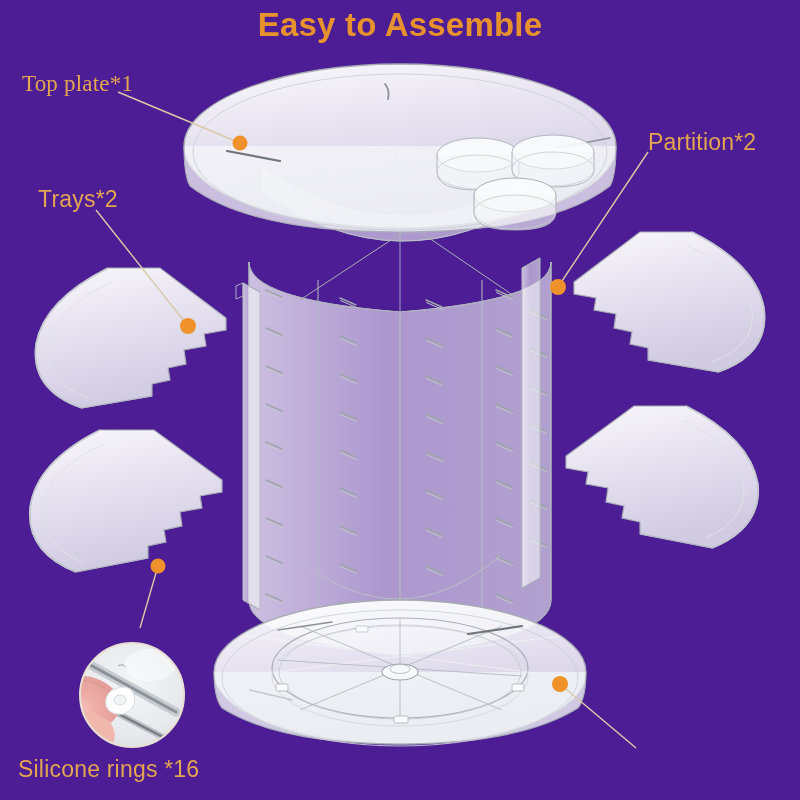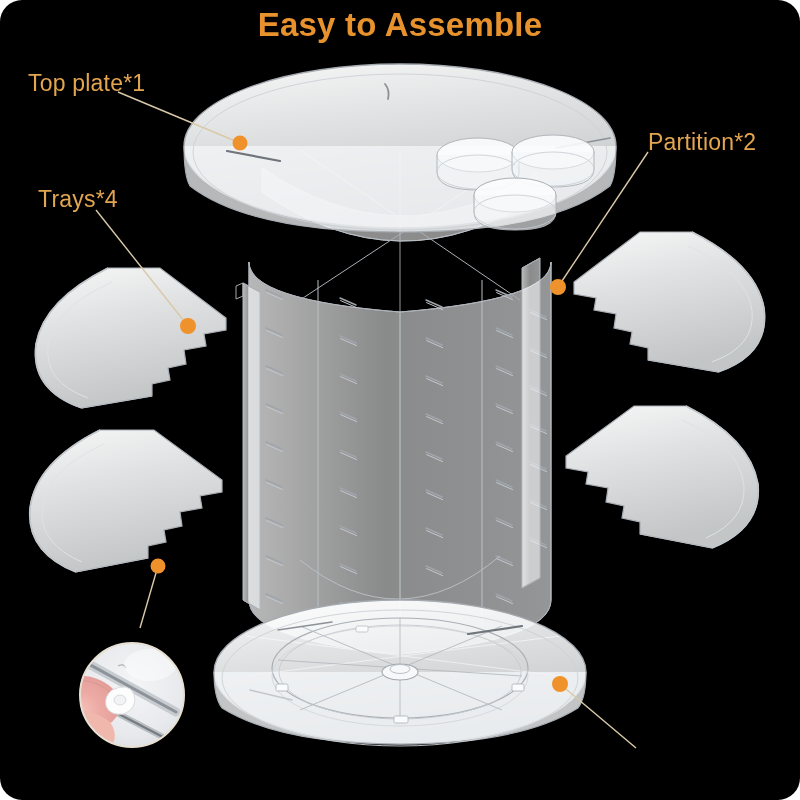--- a/index.html
+++ b/index.html
@@ -8,23 +8,22 @@
     padding: 0;
     background: #ffffff;
   }
   body {
     font-family: "Liberation Sans", sans-serif;
   }
   #stage {
     position: relative;
     width: 800px;
     height: 800px;
-    background: #000000;
+    background: #4c1d95;
     overflow: hidden;
-    border-radius: 22px;
   }
   #artwork {
     position: absolute;
     left: 0;
     top: 0;
     width: 800px;
     height: 800px;
   }
   .txt {
     position: absolute;
@@ -38,21 +37,21 @@
     text-align: center;
     font-size: 33px;
     font-weight: bold;
     letter-spacing: 0.2px;
   }
   .callout-label {
     font-size: 23px;
     font-weight: normal;
     letter-spacing: 0.2px;
   }
-  #label-top-plate   { left: 28px;  top: 72px; }
+  #label-top-plate   { left: 22px;  top: 72px; font-family: Liberation Serif, serif; }
   #label-trays       { left: 38px;  top: 188px; }
   #label-partition   { left: 601px; top: 131px; margin-left: 47px; }
   #label-silicone    { left: 18px;  top: 758px; }
   #label-base-plate  { left: 524px; top: 760px; }
 </style>
 </head>
 <body>
 
 <div id="stage">
 
@@ -384,19 +383,20 @@
       <circle cx="558" cy="287" r="8" fill="#F0922B"></circle>
       <circle cx="158" cy="566" r="7.5" fill="#F0922B"></circle>
       <circle cx="560" cy="684" r="8" fill="#F0922B"></circle>
     </g>
   </svg>
 
   <div class="txt" id="title" style="color:#E8922E">Easy to Assemble</div>
 
   <div class="txt callout-label" id="label-top-plate" style="color:#E3A550">Top plate*1</div>
 
-  <div class="txt callout-label" id="label-trays" style="color:#E3A550">Trays*4</div>
+  <div class="txt callout-label" id="label-trays" style="color:#E3A550">Trays*2</div>
 
   <div class="txt callout-label" id="label-partition" style="color:#E3A550">Partition*2</div>
 
+  <div class="txt callout-label" id="label-silicone" style="color:#E3A550">Silicone rings *16</div>
 
 
 </div>
 
 </body></html>

